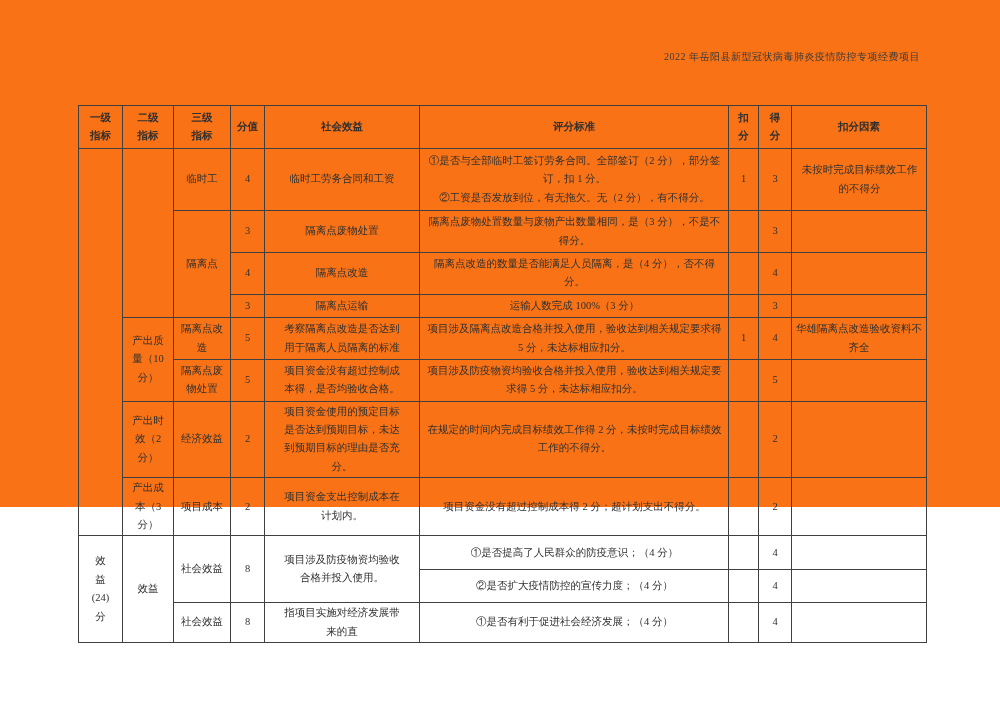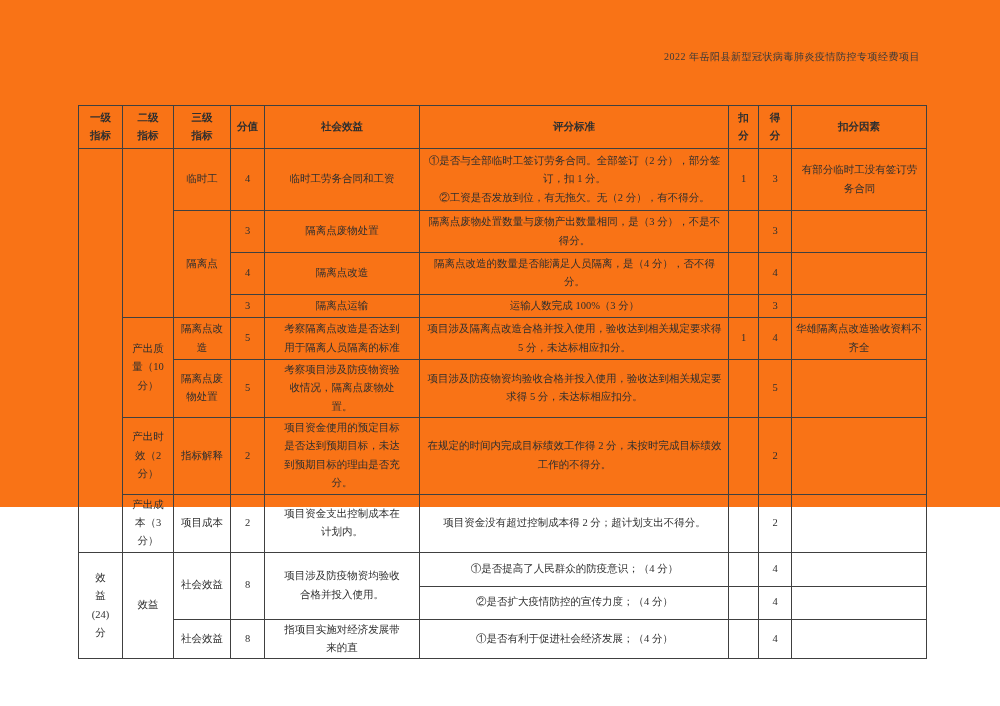--- a/index.html
+++ b/index.html
@@ -91,21 +91,21 @@
       <tr style="height:62px">
         <td rowspan="8"></td>
         <td rowspan="4"></td>
         <td>临时工</td>
         <td>4</td>
         <td class="c5">临时工劳务合同和工资</td>
         <td class="al pre">①是否与全部临时工签订劳务合同。全部签订（2 分），部分签订，扣 1 分。
 ②工资是否发放到位，有无拖欠。无（2 分），有不得分。</td>
         <td>1</td>
         <td>3</td>
-        <td class="al">有部分临时工没有签订劳务合同</td>
+        <td class="al">未按时完成目标绩效工作的不得分</td>
       </tr>
 
       <tr style="height:42px">
         <td rowspan="3">隔离点</td>
         <td>3</td>
         <td class="c5">隔离点废物处置</td>
         <td class="al">隔离点废物处置数量与废物产出数量相同，是（3 分），不是不得分。</td>
         <td></td>
         <td>3</td>
         <td></td>
@@ -136,30 +136,30 @@
         <td class="c5">考察隔离点改造是否达到用于隔离人员隔离的标准</td>
         <td class="al">项目涉及隔离点改造合格并投入使用，验收达到相关规定要求得 5 分，未达标相应扣分。</td>
         <td>1</td>
         <td>4</td>
         <td>华雄隔离点改造验收资料不齐全</td>
       </tr>
 
       <tr style="height:41px">
         <td>隔离点废物处置</td>
         <td>5</td>
-        <td class="c5">考察项目涉及防疫物资验收情况，隔离点废物处置。</td>
+        <td class="c5">项目资金没有超过控制成本得，是否均验收合格。</td>
         <td class="al">项目涉及防疫物资均验收合格并投入使用，验收达到相关规定要求得 5 分，未达标相应扣分。</td>
         <td></td>
         <td>5</td>
         <td></td>
       </tr>
 
       <tr style="height:53px">
         <td class="c2p">产出时效（2 分）</td>
-        <td>指标解释</td>
+        <td>经济效益</td>
         <td>2</td>
         <td class="c5">项目资金使用的预定目标是否达到预期目标，未达到预期目标的理由是否充分。</td>
         <td class="al">在规定的时间内完成目标绩效工作得 2 分，未按时完成目标绩效工作的不得分。</td>
         <td></td>
         <td>2</td>
         <td></td>
       </tr>
 
       <tr style="height:39px">
         <td class="c2p">产出成本（3 分）</td>

